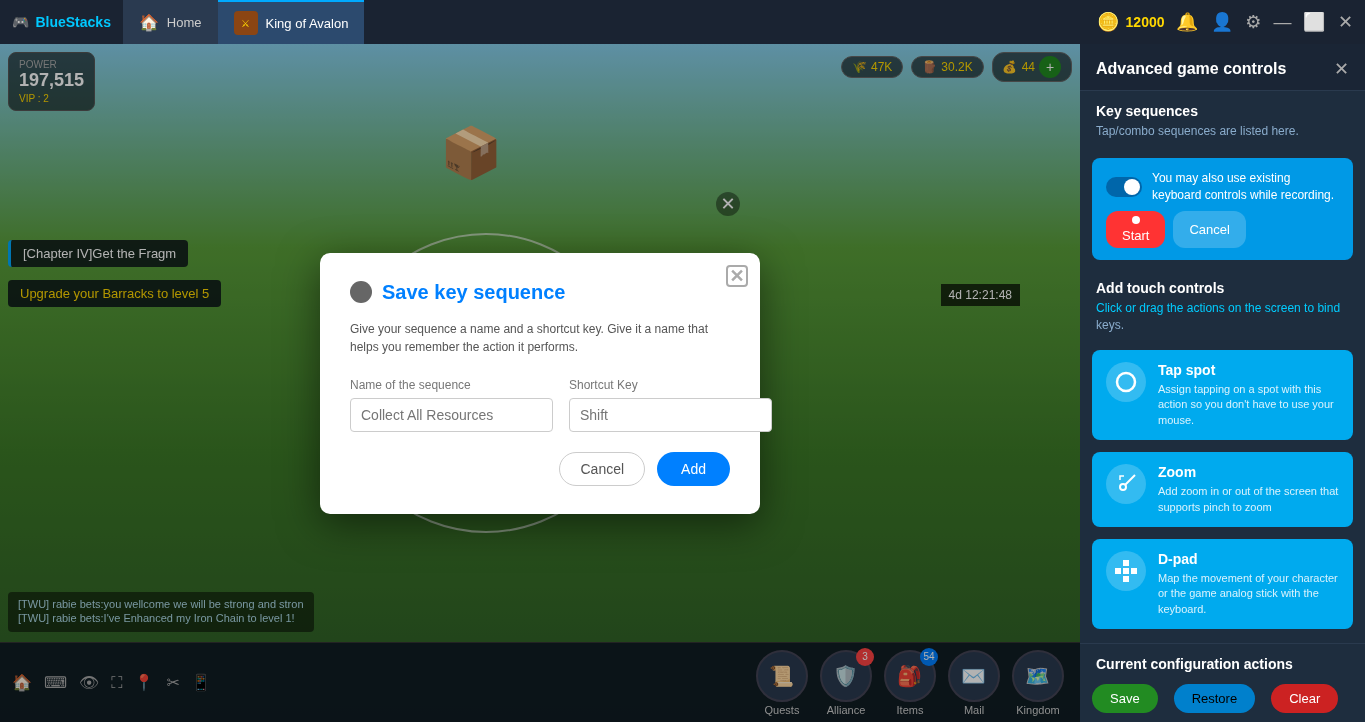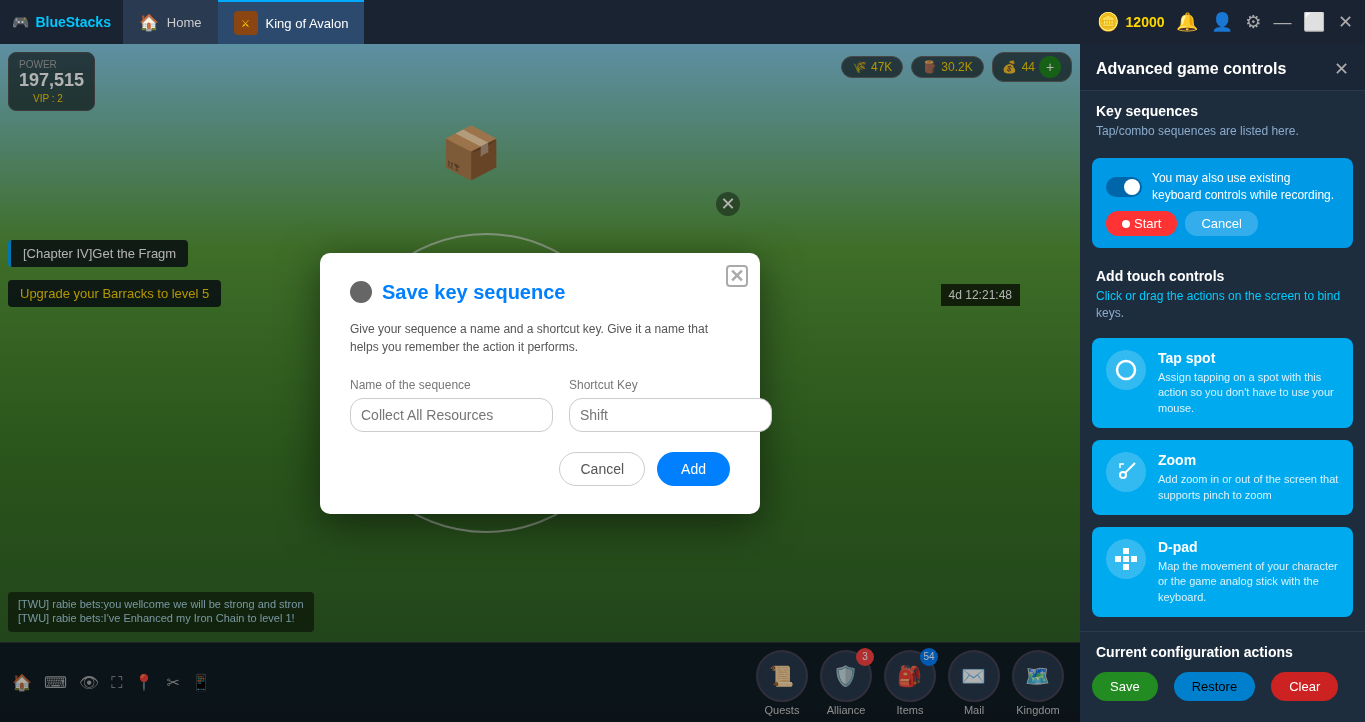--- a/index.html
+++ b/index.html
@@ -70,21 +70,21 @@
     }
 
     
     .game-hud-top-left {
       position: absolute; top: 8px; left: 8px; z-index: 5;
       background: rgba(0,0,0,0.6); border-radius: 8px; padding: 6px 10px;
       color: #fff; font-size: 11px; border: 1px solid #555;
     }
     .power-label { color: #aaa; font-size: 10px; text-transform: uppercase; }
     .power-value { color: #fff; font-size: 18px; font-weight: bold; }
-    .vip-badge { color: #FFD700; font-size: 10px; margin-top: 2px; margin-left: 14px; }
+    .vip-badge { color: #FFD700; font-size: 10px; margin-top: 2px; }
 
     .game-hud-top-right {
       position: absolute; top: 8px; right: 8px; z-index: 5;
       display: flex; gap: 8px; align-items: center;
     }
     .resource-pill {
       background: rgba(0,0,0,0.6); border-radius: 12px; padding: 3px 10px;
       color: #FFD700; font-size: 12px; border: 1px solid #666;
       display: flex; align-items: center; gap: 4px;
     }
@@ -212,21 +212,21 @@
     .modal-fields {
       display: flex; gap: 16px; margin-bottom: 20px;
     }
     .modal-field {
       flex: 1; display: flex; flex-direction: column; gap: 6px;
     }
     .modal-field-label {
       color: #777; font-size: 12px;
     }
     .modal-field-input {
-      border: 1px solid #ccc; border-radius: 13px;
+      border: 1px solid #ccc; border-radius: 4px;
       padding: 8px 10px; font-size: 14px; color: #555;
       outline: none;
       background: #fff;
     }
     .modal-actions {
       display: flex; justify-content: flex-end; gap: 12px;
     }
     .btn-cancel {
       background: #fff; border: 1px solid #ccc; color: #555;
       padding: 8px 20px; border-radius: 20px; font-size: 14px; cursor: pointer;
@@ -288,21 +288,21 @@
     .toggle-switch.on .toggle-knob { left: 18px; }
     .recording-text {
       color: #fff; font-size: 12px; line-height: 1.4;
     }
     .recording-btns {
       display: flex; gap: 8px;
     }
     .btn-start {
       background: #ff3333; color: #fff; border: none;
       border-radius: 12px; padding: 5px 16px; font-size: 13px; cursor: pointer;
-      display: flex; align-items: center; gap: 4px;
+      display: flex; align-items: center; gap: 4px; flex-direction: column;
     }
     .btn-start-dot { width: 8px; height: 8px; background: #fff; border-radius: 50%; }
     .btn-cancel-rec {
       background: rgba(255,255,255,0.2); color: #fff; border: none;
       border-radius: 12px; padding: 5px 16px; font-size: 13px; cursor: pointer;
     }
 
     
     .section-touch-header {
       padding: 12px 16px 4px;

